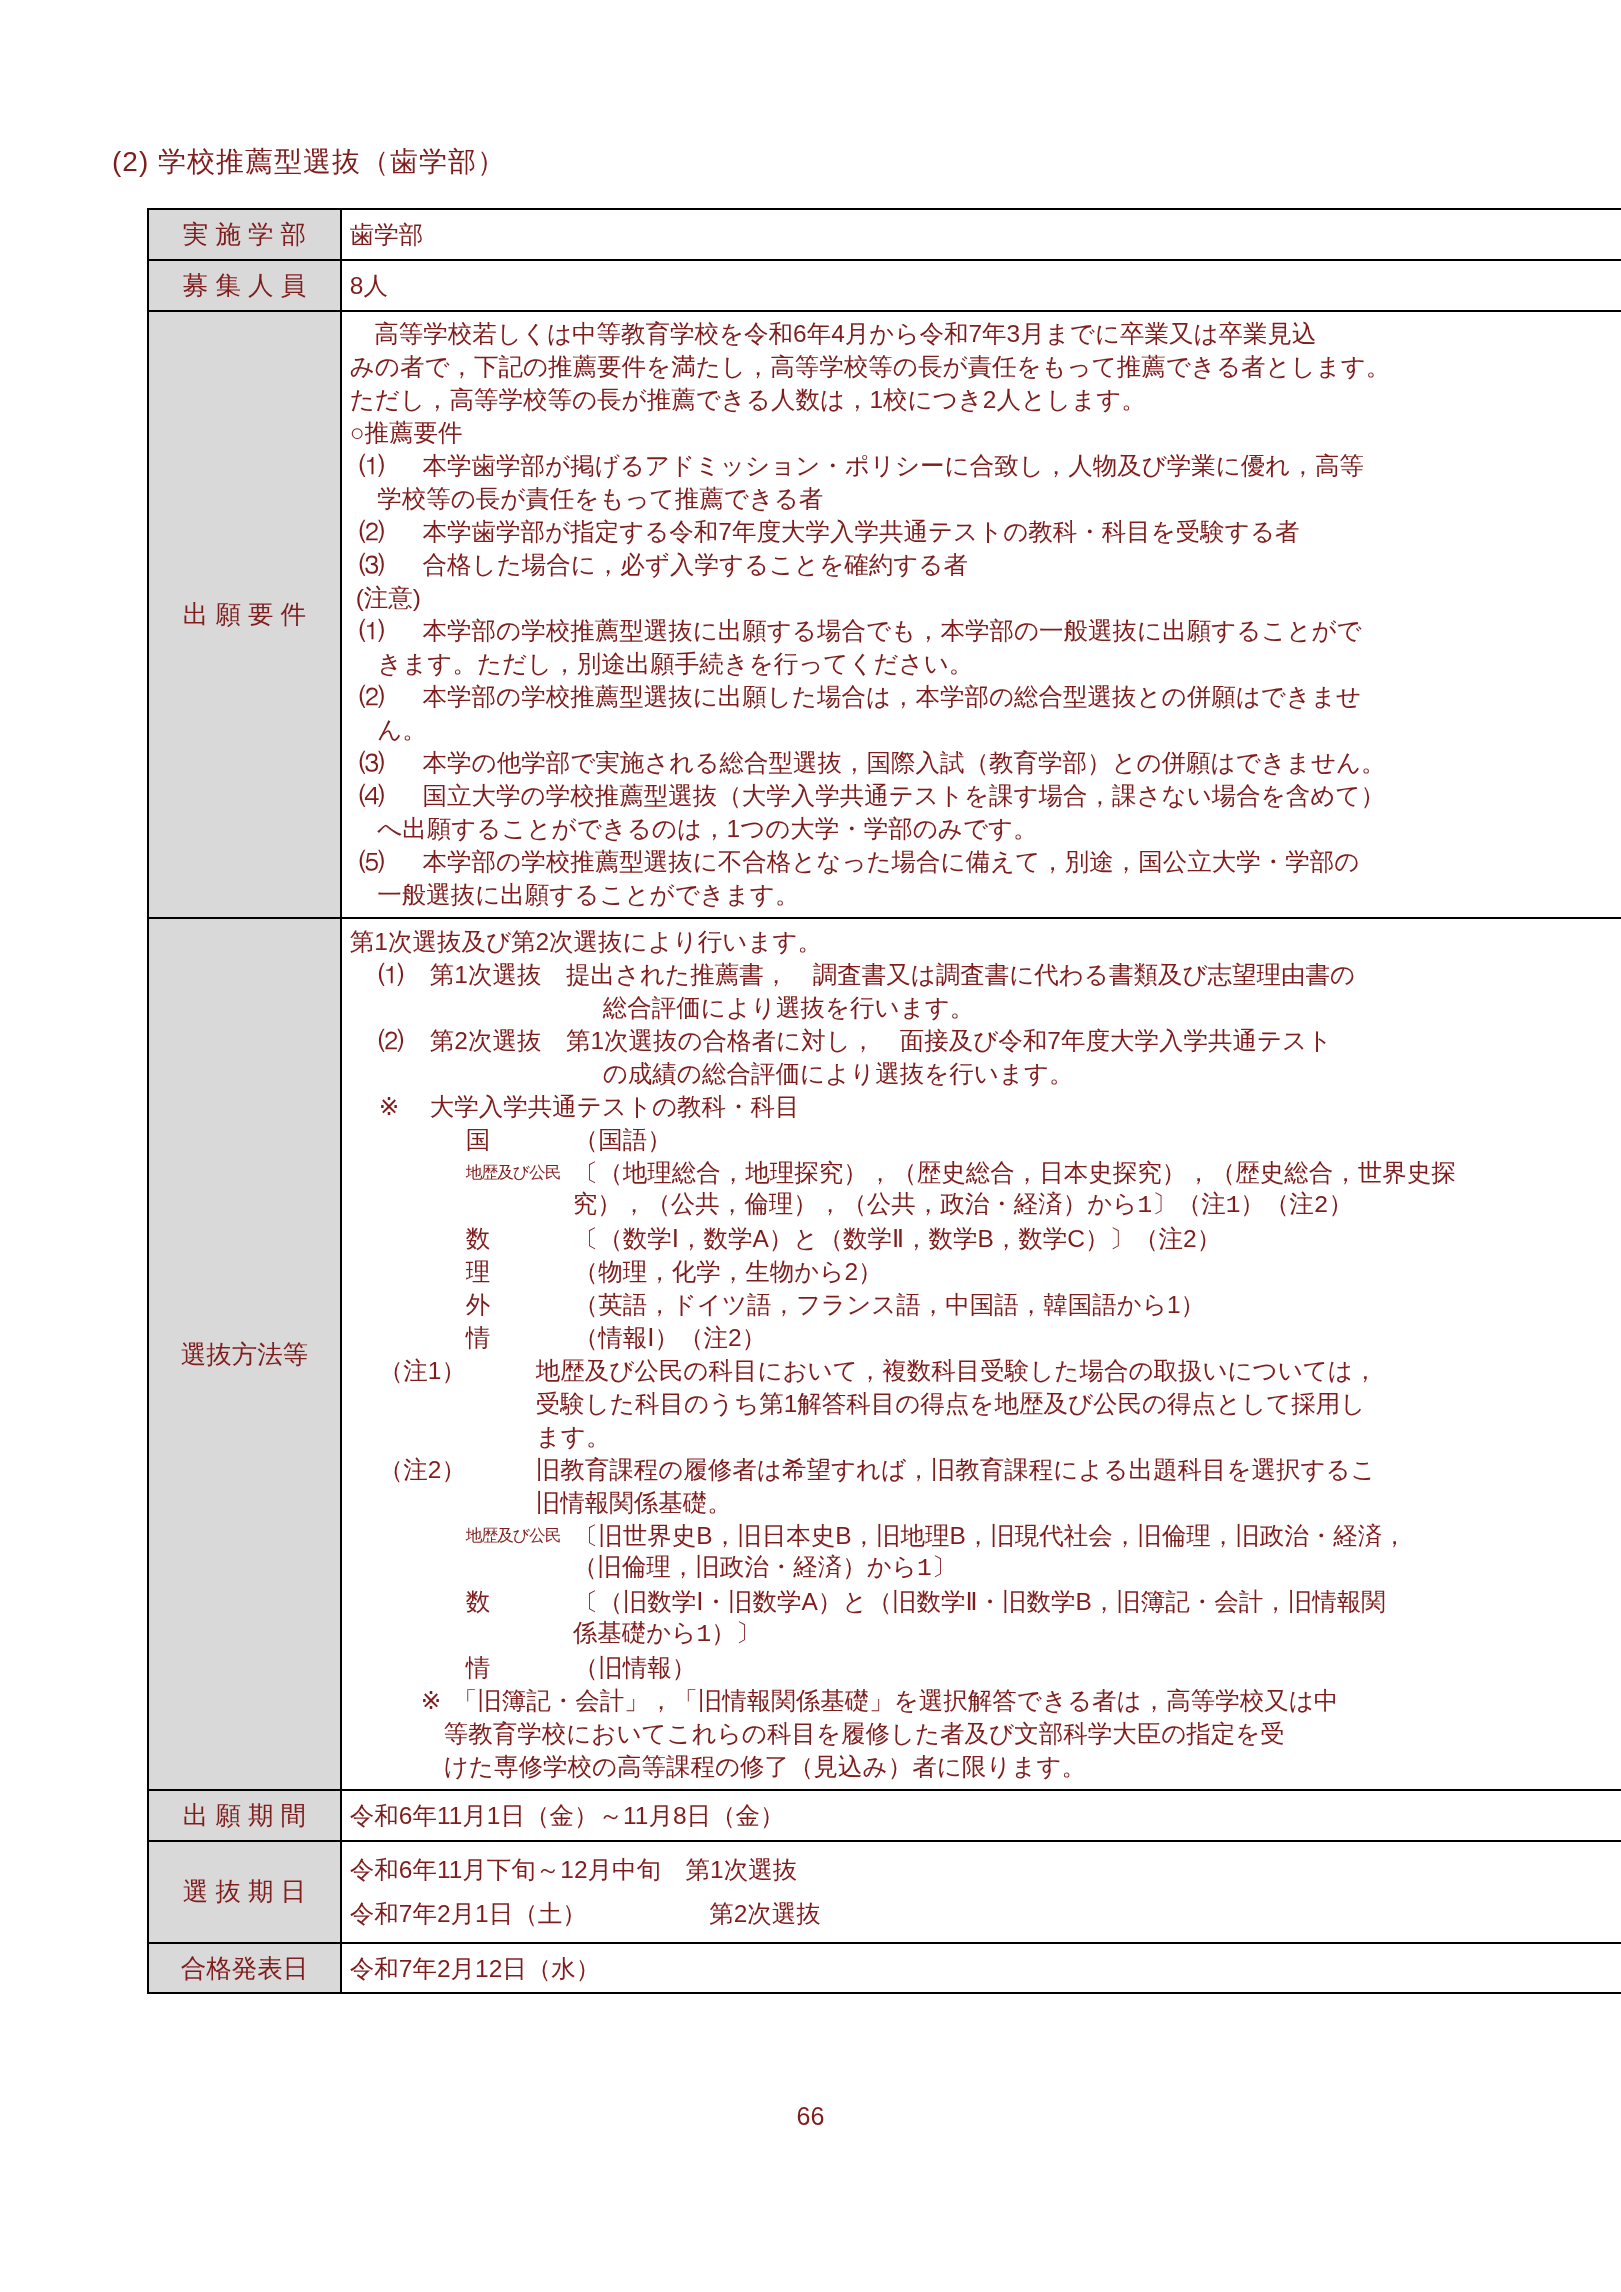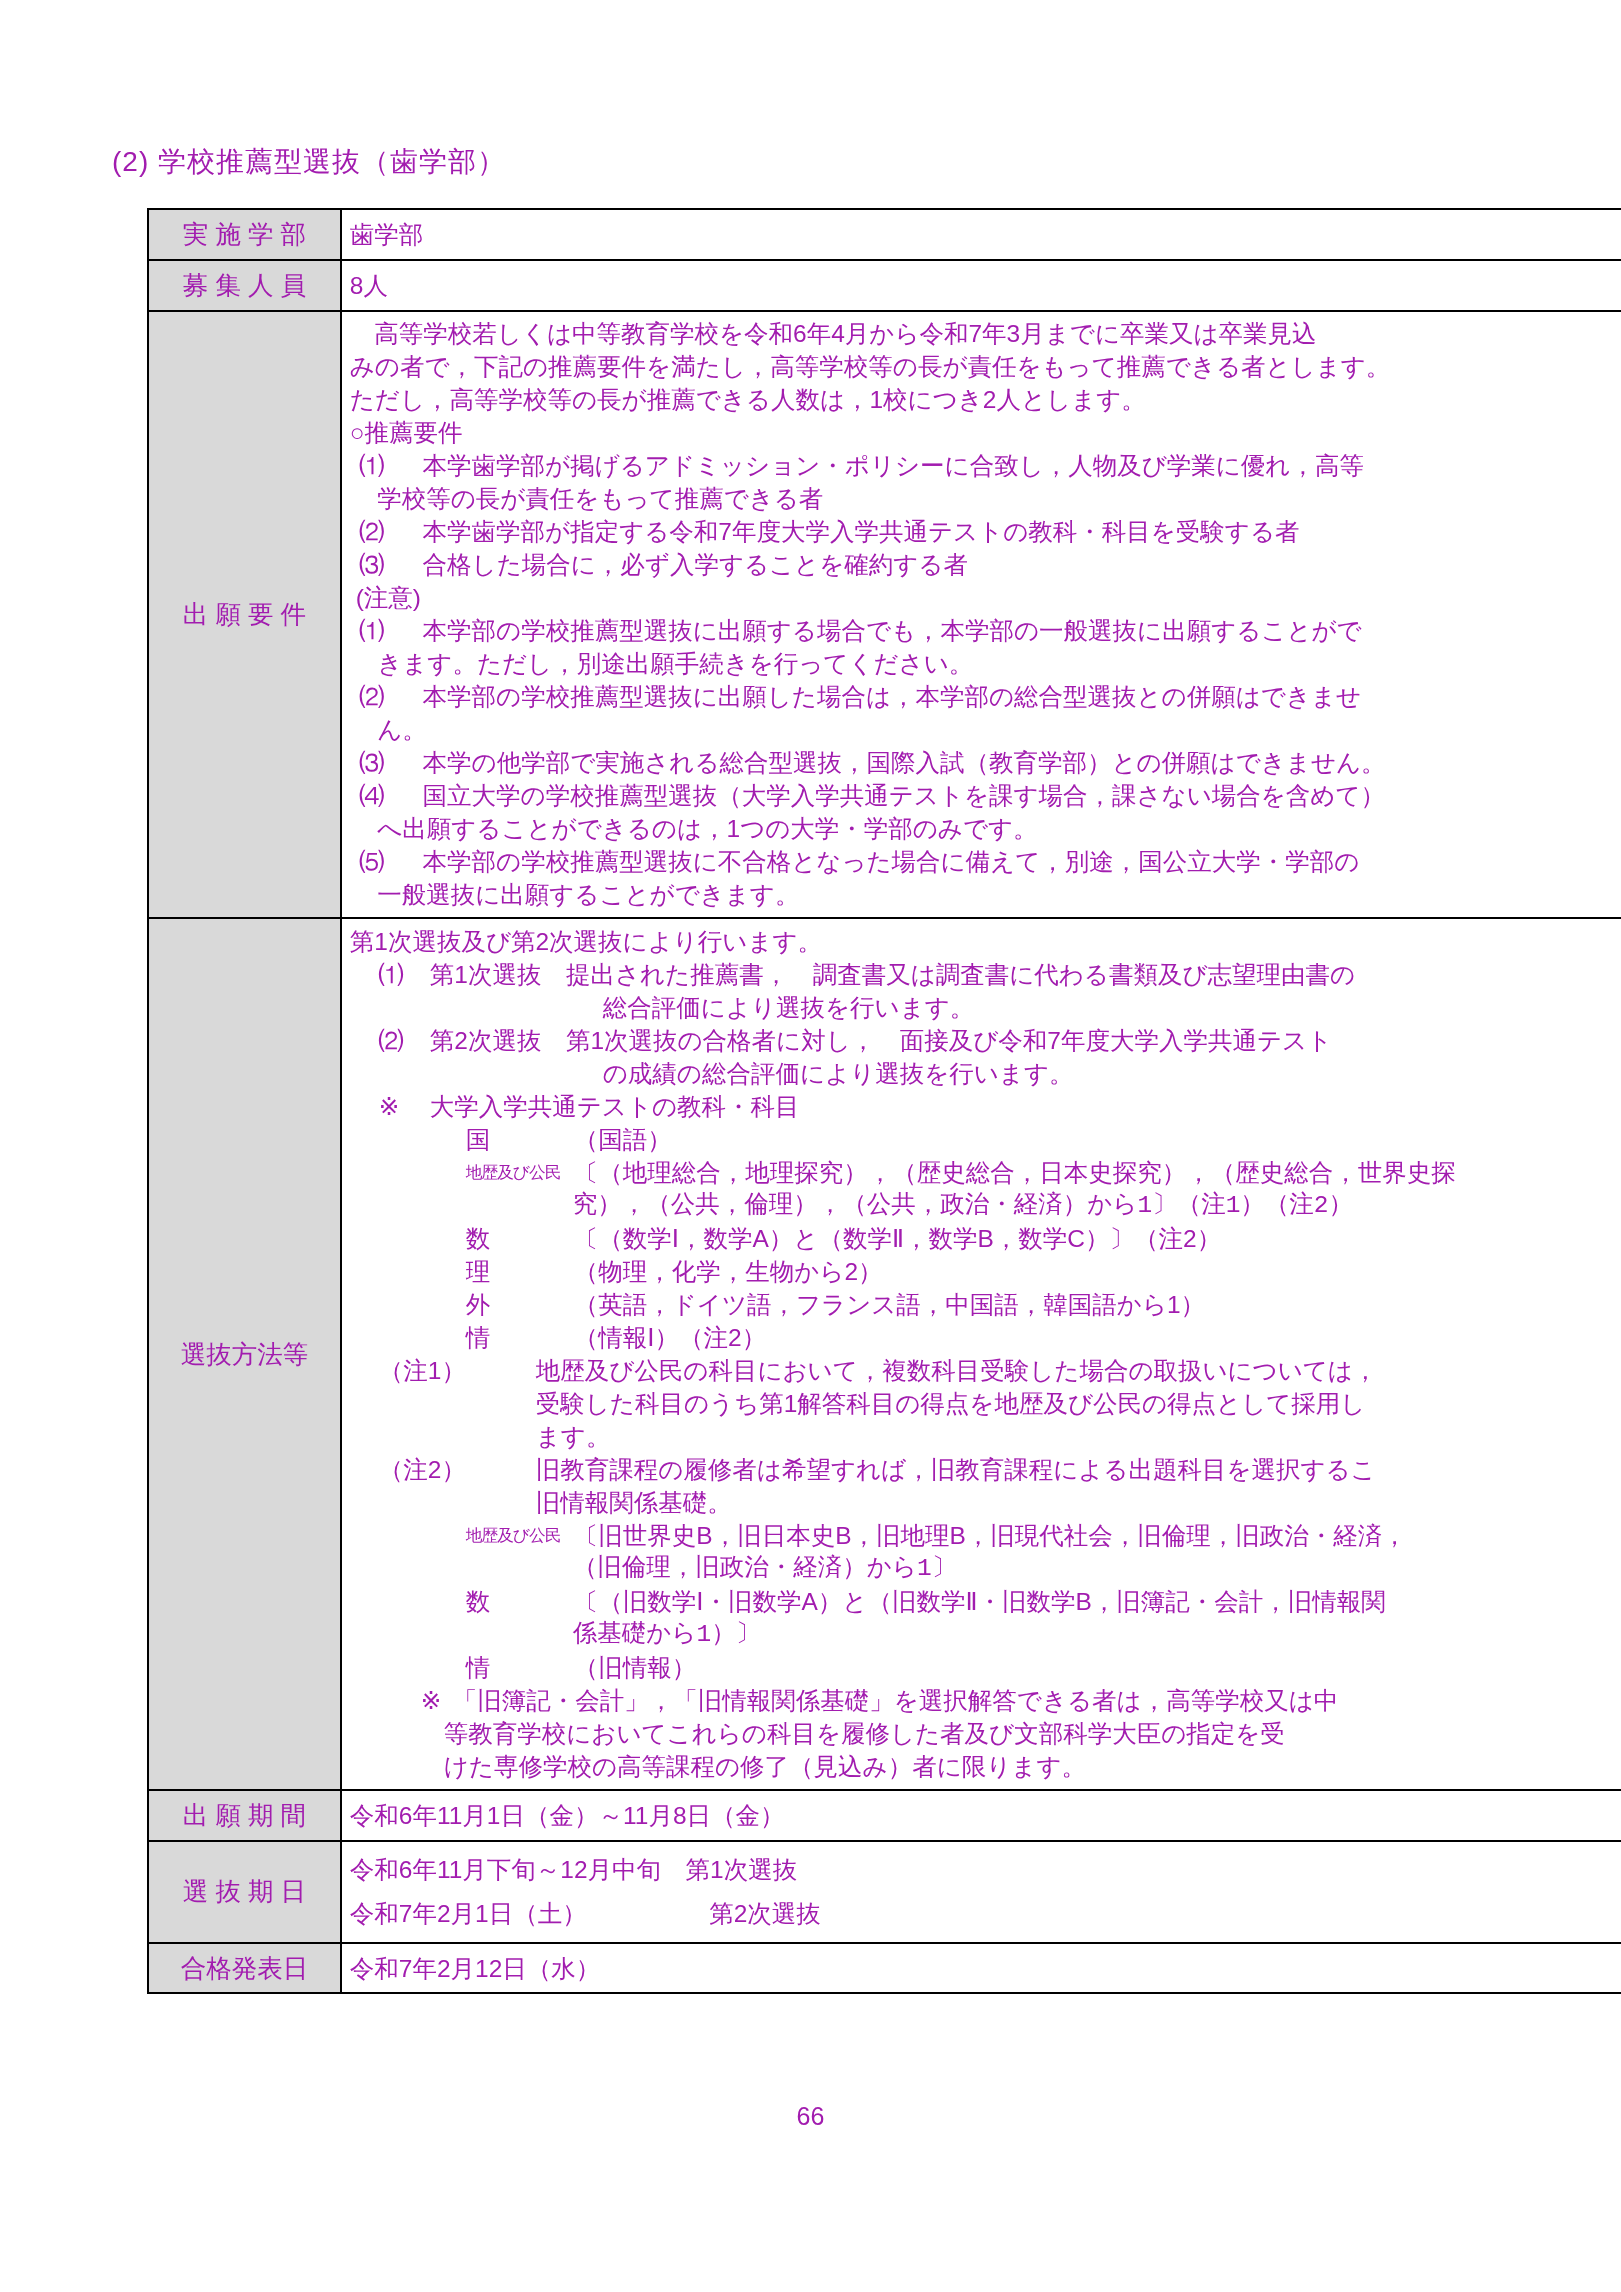--- a/index.html
+++ b/index.html
@@ -1,21 +1,21 @@
 <!DOCTYPE html>
 <html lang="ja"><head>
 <meta charset="utf-8">
 <style>
   html,body{margin:0;padding:0;background:#e8e8e8;}
   .page{
     position:relative;
     width:1621px;height:2293px;
     background:#ffffff;
     font-family:"Liberation Sans","DejaVu Sans",sans-serif;
-    color:#a21caf;
+    color:#7f1d1d;
     overflow:hidden;
   }
   .doc-title{
     position:absolute;left:112px;top:143px;
     font-size:28px;letter-spacing:1px;font-weight:500;
   }
   .admission-table{
     position:absolute;left:147px;top:208px;width:1593px;
     border:2.9px solid #000;box-sizing:border-box;
     background:#fff;

